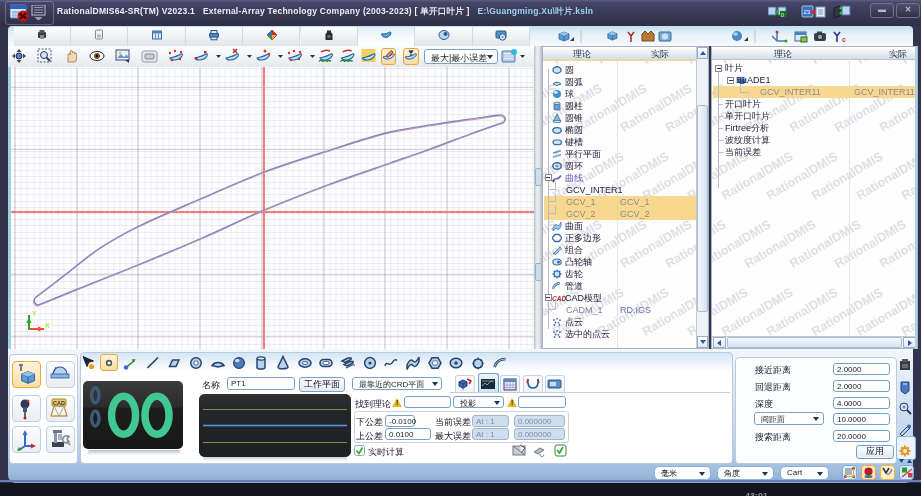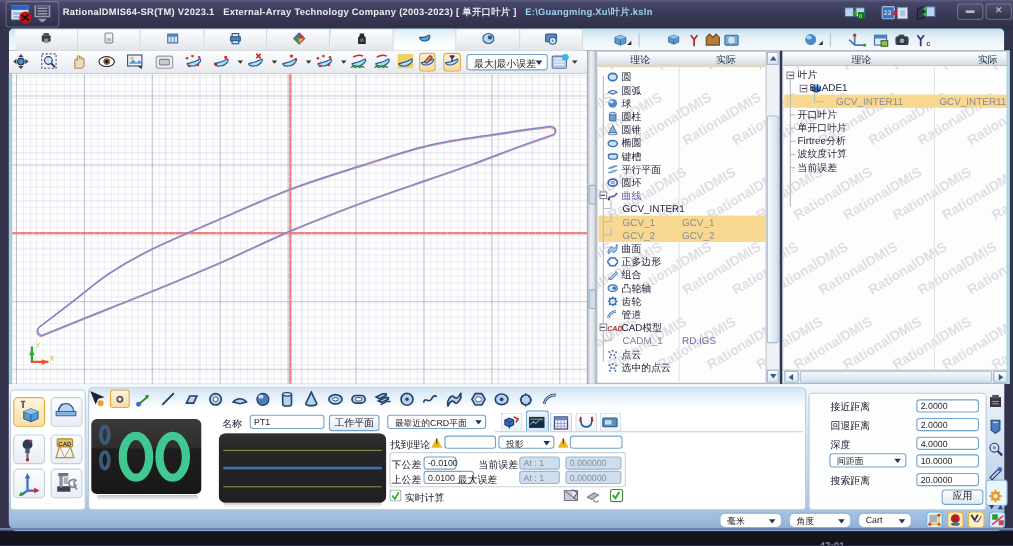--- a/index.html
+++ b/index.html
@@ -697,21 +697,21 @@
 <div class="abs" style="left:511px;top:399px;font-size:7px;font-weight:bold;color:#222;">!</div>
 <div class="inp" style="left:518px;top:396px;width:48px;height:12px;"></div>
 <div class="abs" style="left:354px;top:411px;width:213px;height:30px;border:1px solid #ccd2d8;border-radius:3px;"></div>
 <div class="lbl" style="left:356px;top:416px;">下公差</div>
 <div class="inp" style="left:385px;top:414.5px;width:30px;height:12px;">-0.0100</div>
 <div class="lbl" style="left:435px;top:416px;">当前误差</div>
 <div class="dinp" style="left:472px;top:414.5px;width:37px;height:12px;">At : 1</div>
 <div class="dinp" style="left:514px;top:414.5px;width:51px;height:12px;">0.000000</div>
 <div class="lbl" style="left:356px;top:429.5px;">上公差</div>
 <div class="inp" style="left:385px;top:428px;width:46px;height:12px;">0.0100</div>
-<div class="lbl" style="left:416px;top:429.5px;">最大误差</div>
+<div class="lbl" style="left:435px;top:429.5px;">最大误差</div>
 <div class="dinp" style="left:472px;top:428px;width:37px;height:12px;">At : 1</div>
 <div class="dinp" style="left:514px;top:428px;width:51px;height:12px;">0.000000</div>
 <svg class="abs" style="left:354px;top:445px" width="11" height="11">
     <rect x="0.5" y="0.5" width="10" height="10" rx="2" fill="#fff" stroke="#8aa"></rect>
     <path d="M2.5,5.5 l2.5,3 3.5,-6" stroke="#2ab02a" stroke-width="1.6" fill="none"></path>
   </svg>
 <div class="lbl" style="left:368px;top:446px;">实时计算</div>
 <svg class="abs" style="left:512px;top:444px" width="56" height="13">
 <rect x="1" y="2" width="12" height="9" fill="#c8ccd4" stroke="#778"></rect>
     <path d="M1,2 l12,9" stroke="#778"></path>

